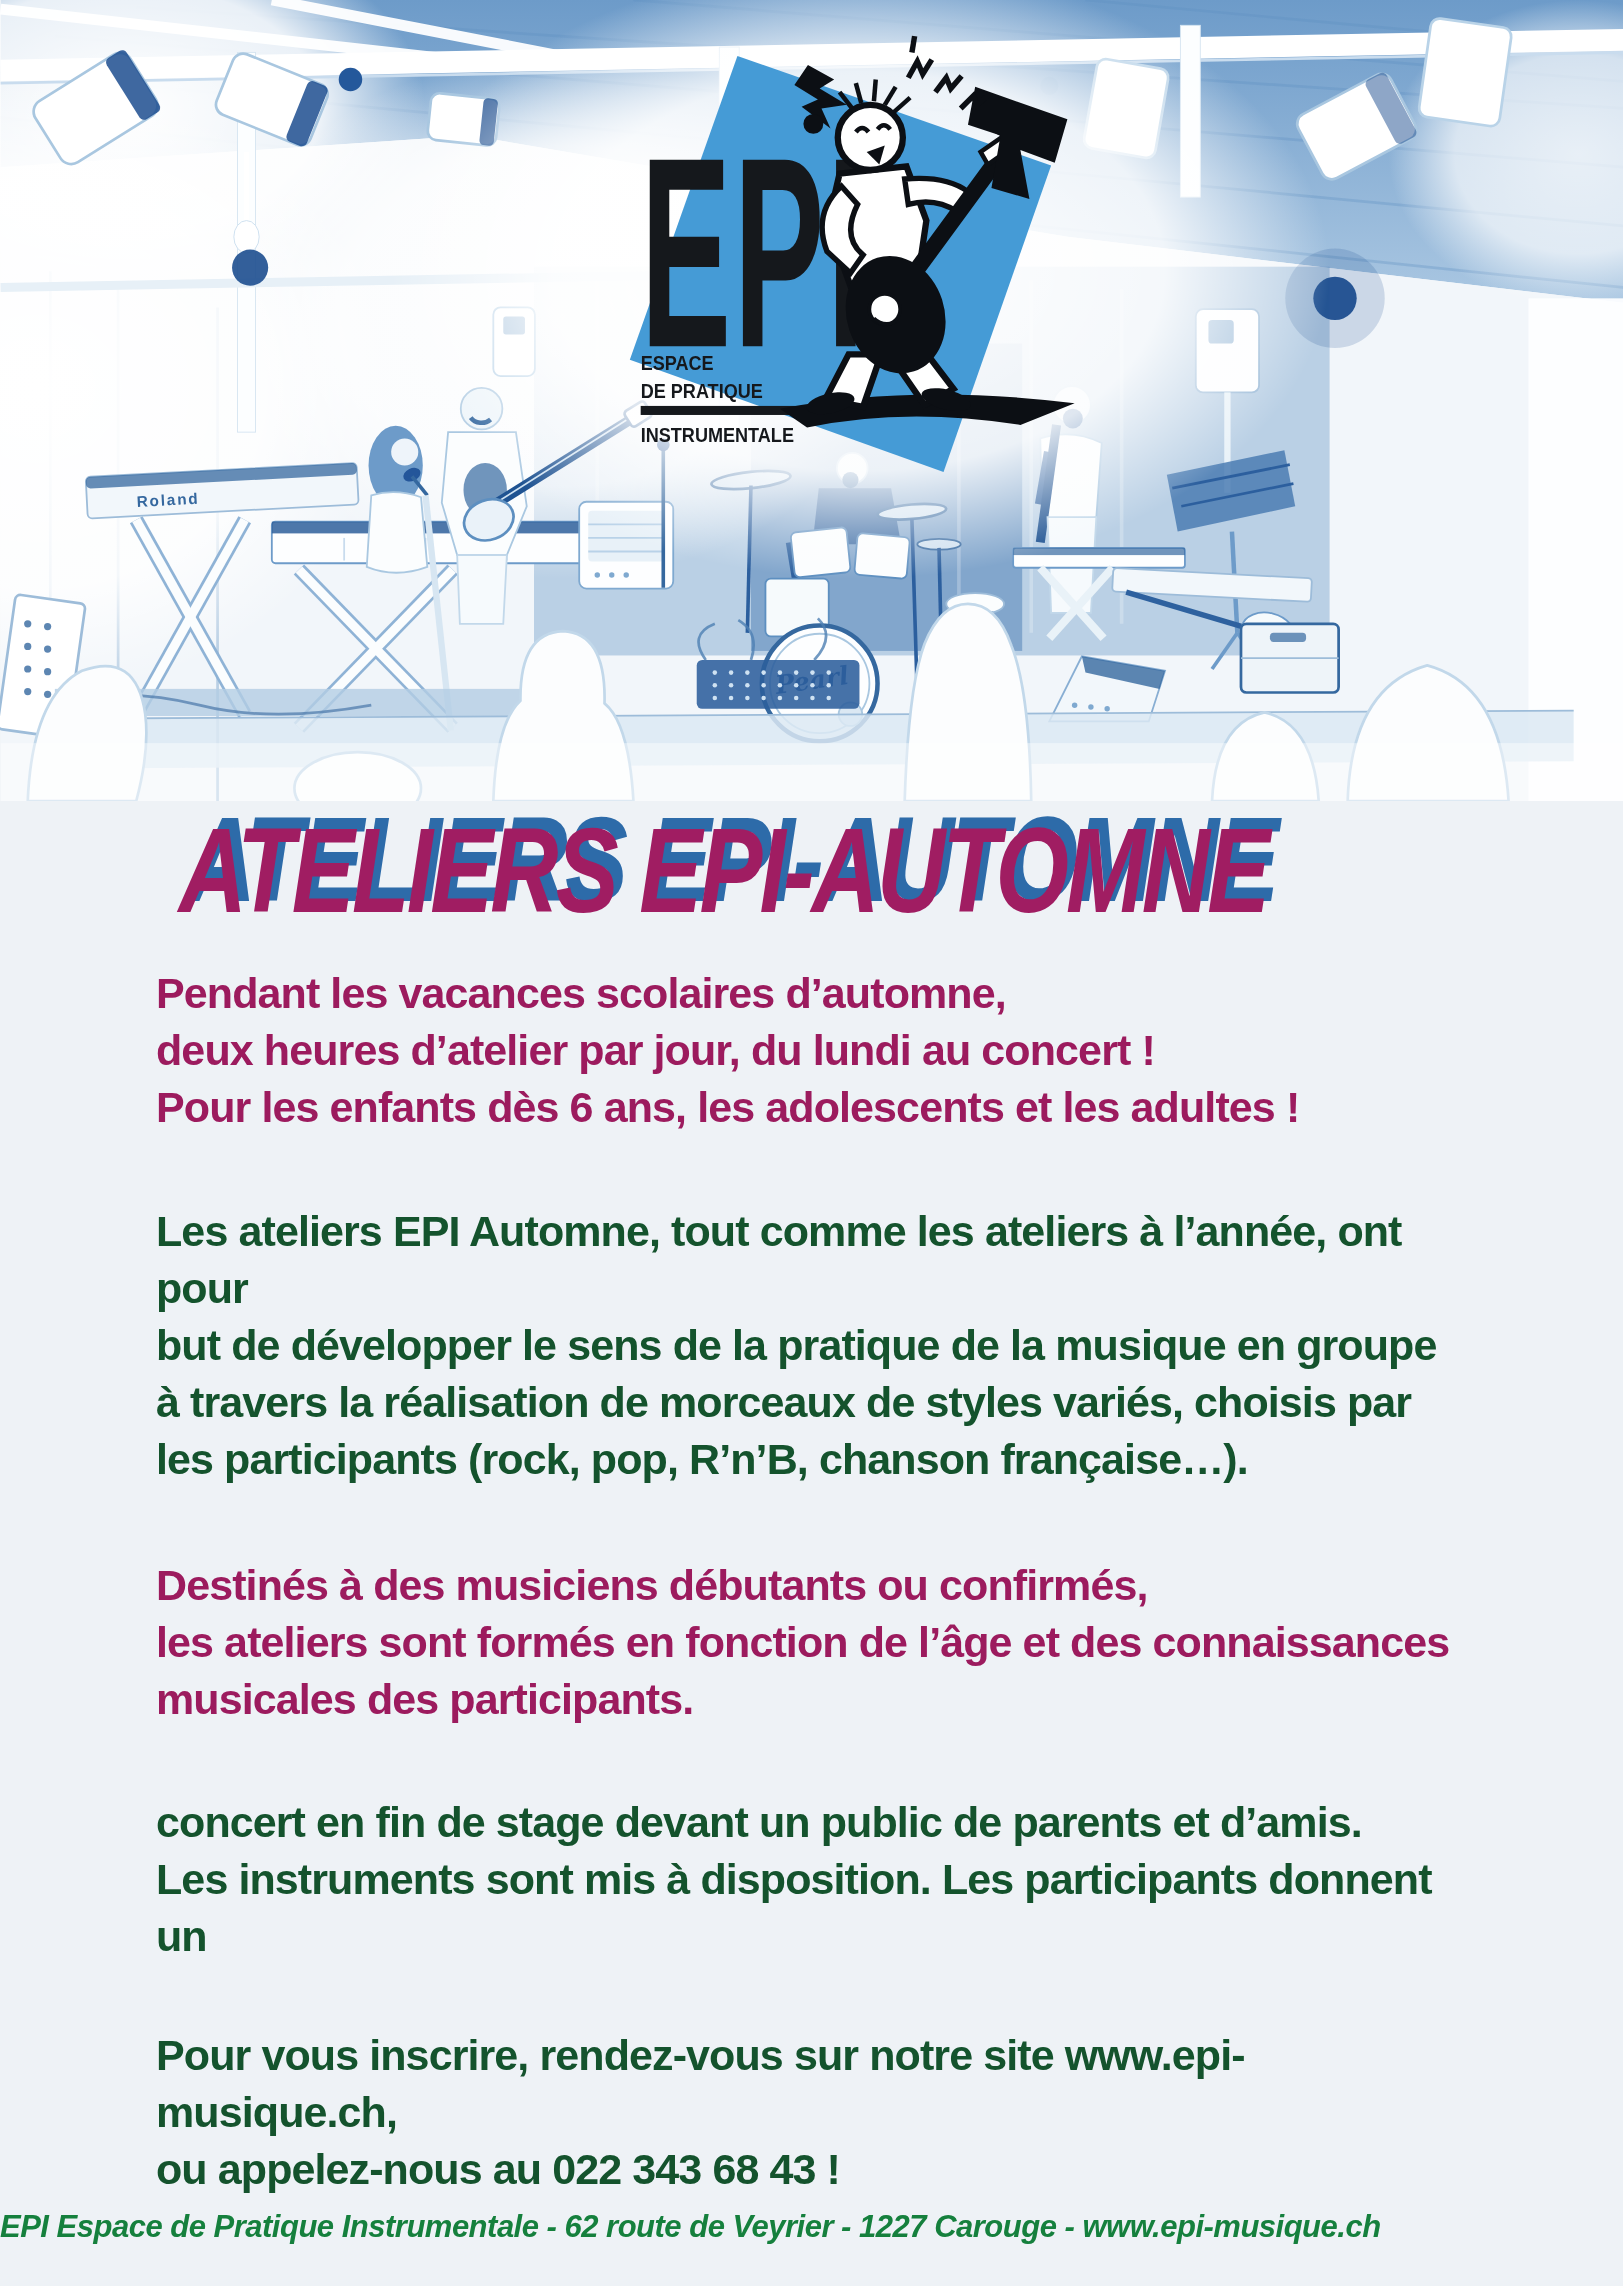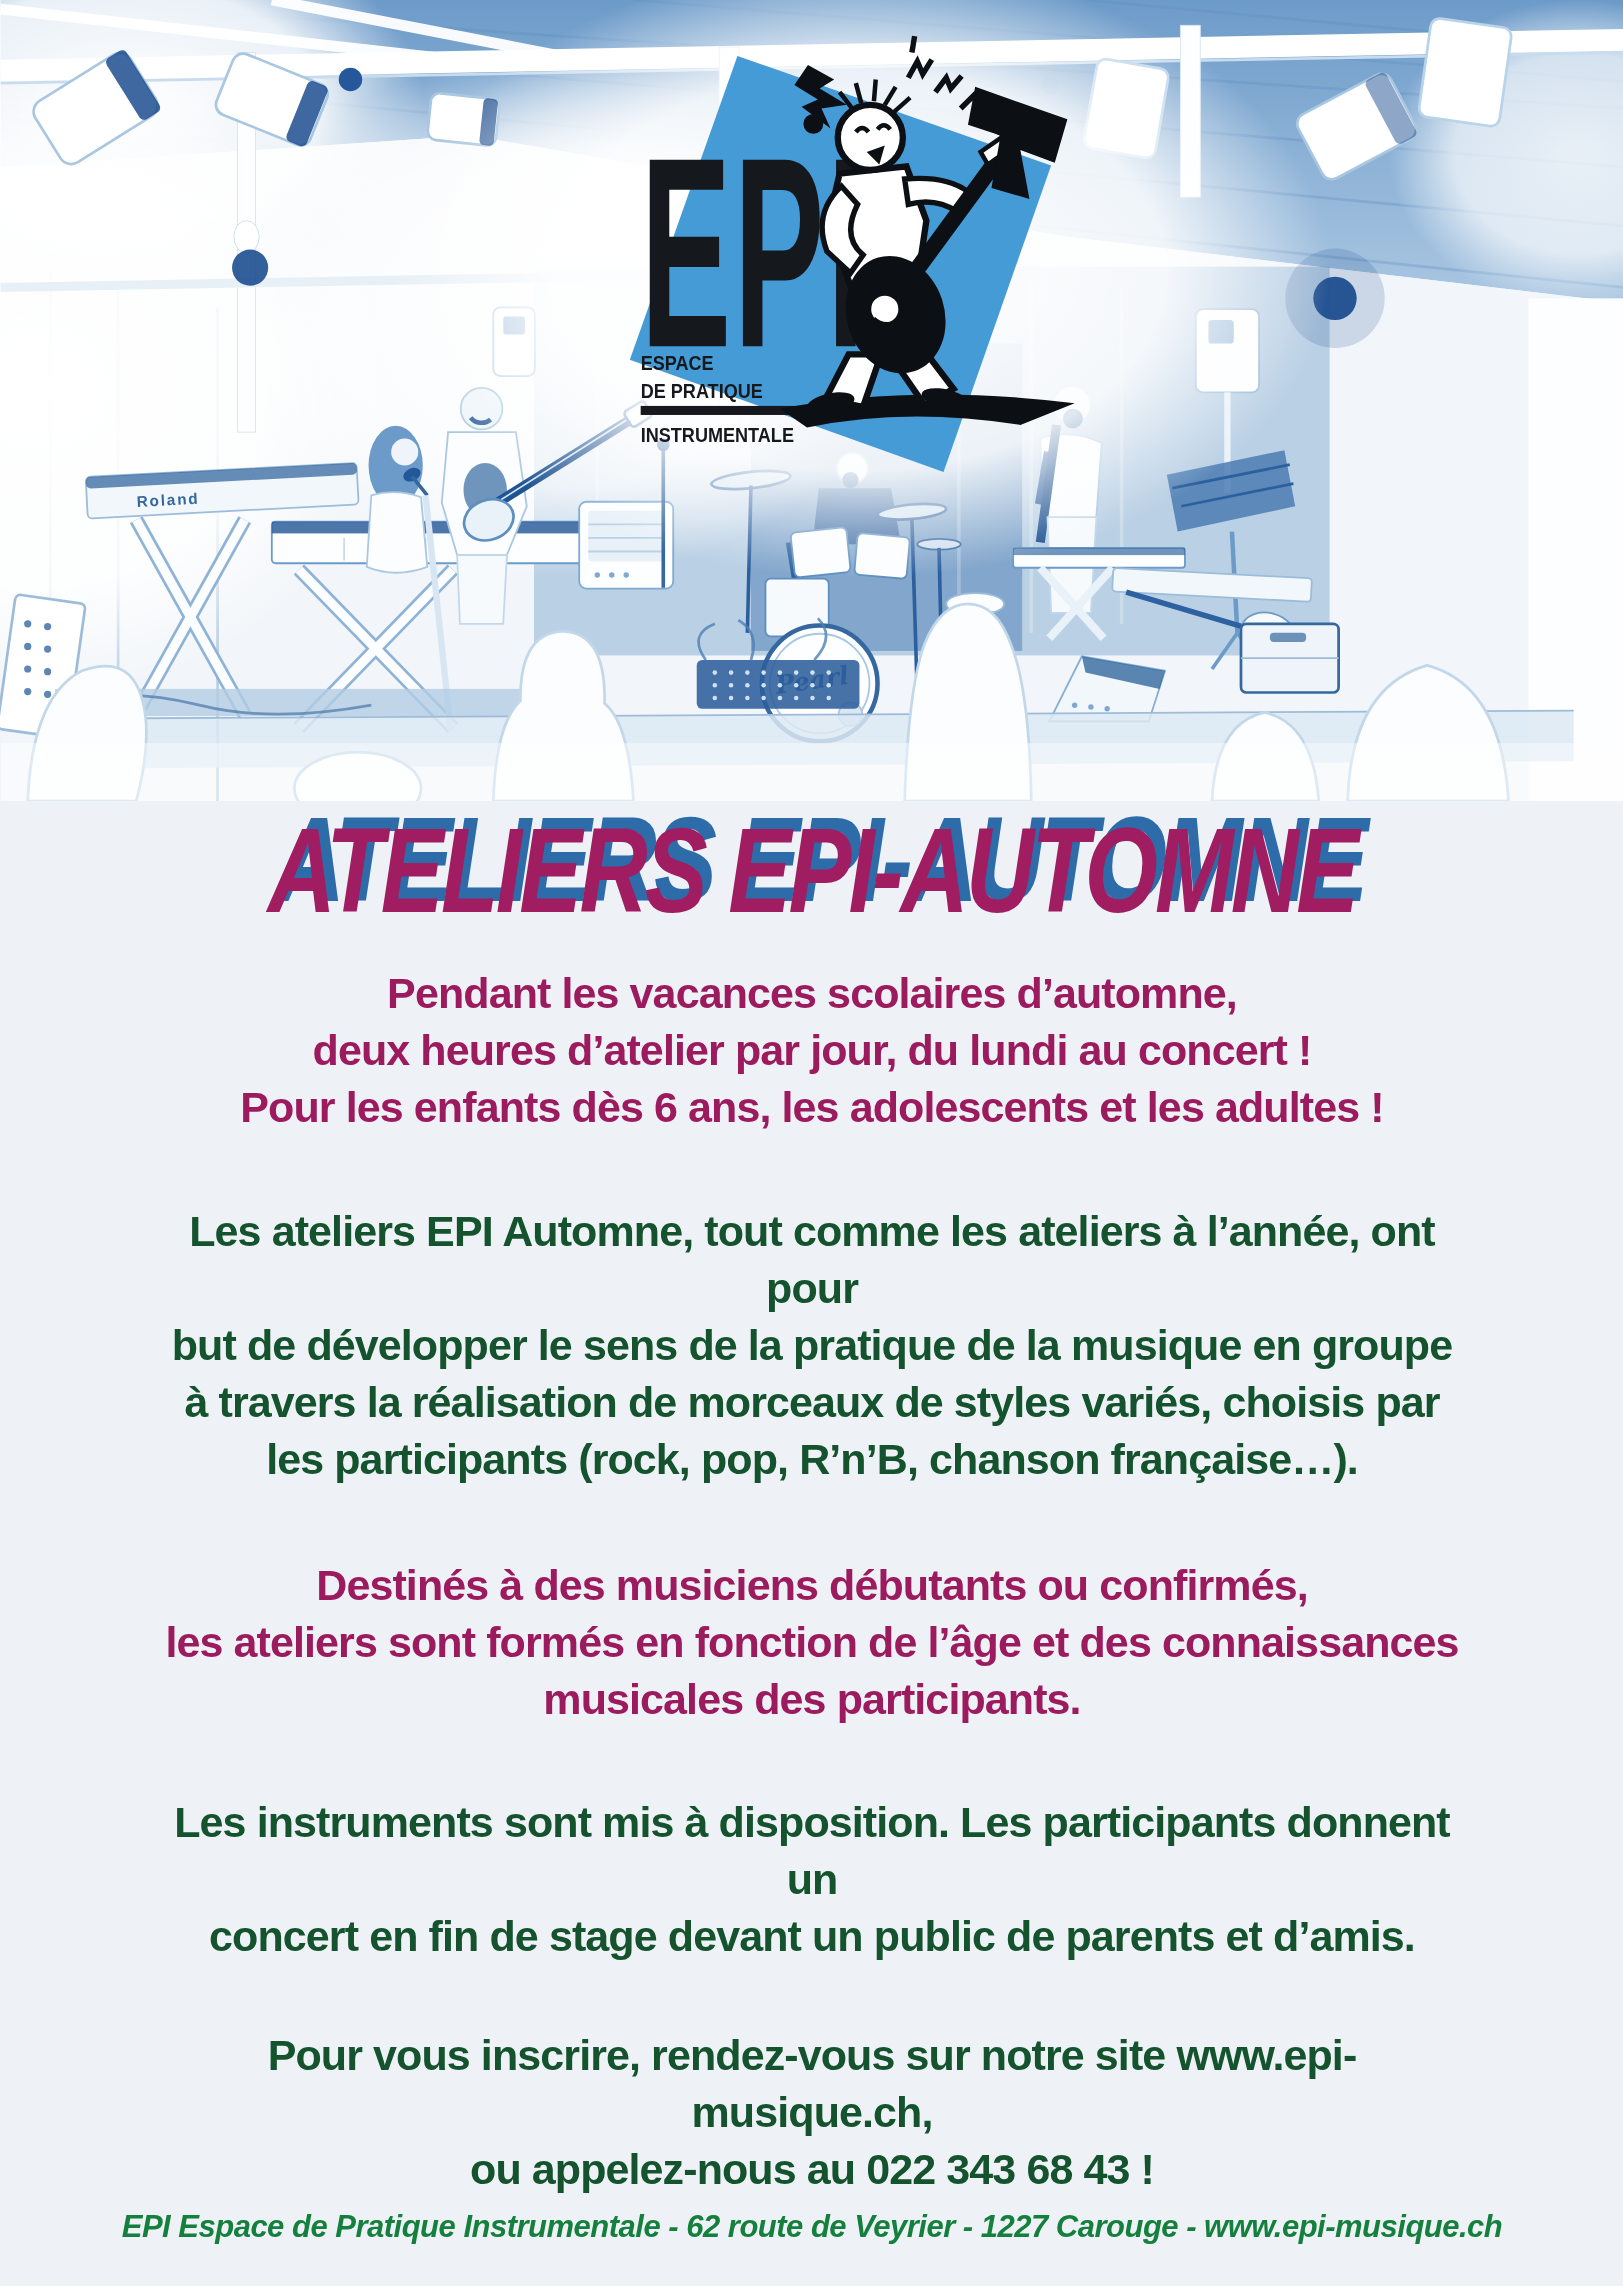--- a/index.html
+++ b/index.html
@@ -3,21 +3,21 @@
 <meta charset="utf-8">
 <style>
   html,body{margin:0;padding:0;background:#dfe5ea;}
   .page{
     position:relative; width:1624px; height:2287px; margin:0 auto;
     background:#eef2f6; overflow:hidden;
     font-family:"Liberation Sans", sans-serif;
   }
   .photo{position:absolute;top:0;left:0;width:1624px;height:801px;}
   .photo svg{display:block;}
-  .content{position:absolute;top:801px;left:0;width:1624px;text-align:center;}
+  .content{position:absolute;top:801px;left:0;width:1624px;text-align:left;}
   .title{
     margin:9px 0 0; font-weight:bold; font-style:italic;
     font-size:121px; line-height:1; letter-spacing:-3.6px;
     color:#a01d62; white-space:nowrap;
     transform:scaleX(0.78); transform-origin:50% 50%;
     text-shadow:11.8px -11px 0 #2d6ba9;
   }
   .para{
     margin:0 auto; font-weight:bold; font-size:43px; line-height:57px;
     letter-spacing:-0.9px; width:1312px;
@@ -395,22 +395,22 @@
       <span class="line">les participants (rock, pop, R’n’B, chanson française…).</span>
     </p>
 
     <p class="para maroon" style="margin-top:69px">
       <span class="line">Destinés à des musiciens débutants ou confirmés,</span>
       <span class="line">les ateliers sont formés en fonction de l’âge et des connaissances</span>
       <span class="line">musicales des participants.</span>
     </p>
 
     <p class="para blue" style="margin-top:66px">
+      <span class="line">concert en fin de stage devant un public de parents et d’amis.</span>
       <span class="line">Les instruments sont mis à disposition. Les participants donnent un</span>
-      <span class="line">concert en fin de stage devant un public de parents et d’amis.</span>
     </p>
 
 
     <p class="para blue" style="margin-top:62px">
       <span class="line">Pour vous inscrire, rendez-vous sur notre site www.epi-musique.ch,</span>
       <span class="line">ou  appelez-nous au 022 343 68 43 !</span>
     </p>
 
     <div class="footer">EPI Espace de Pratique Instrumentale - 62 route de Veyrier - 1227 Carouge - www.epi-musique.ch</div>
   </div>

